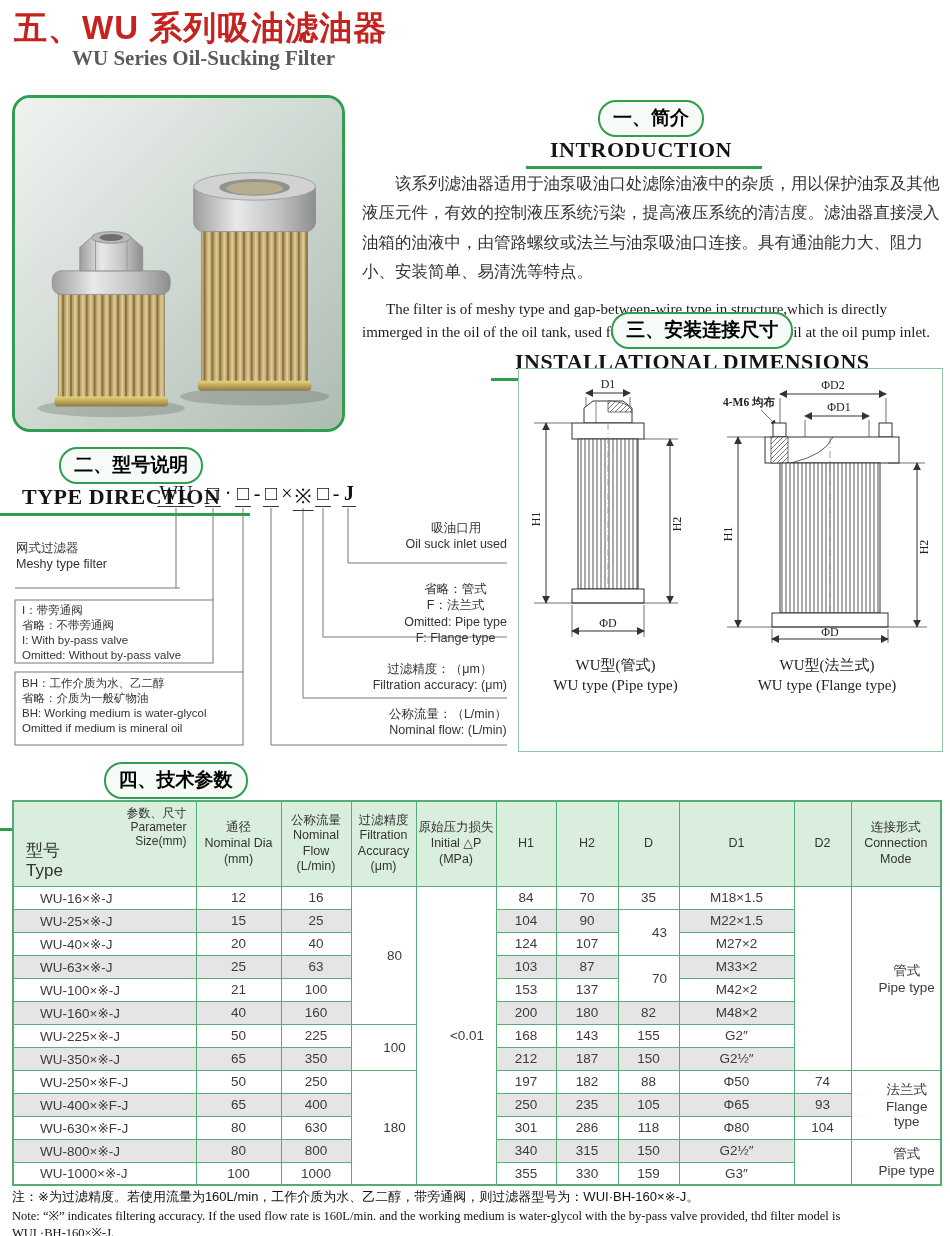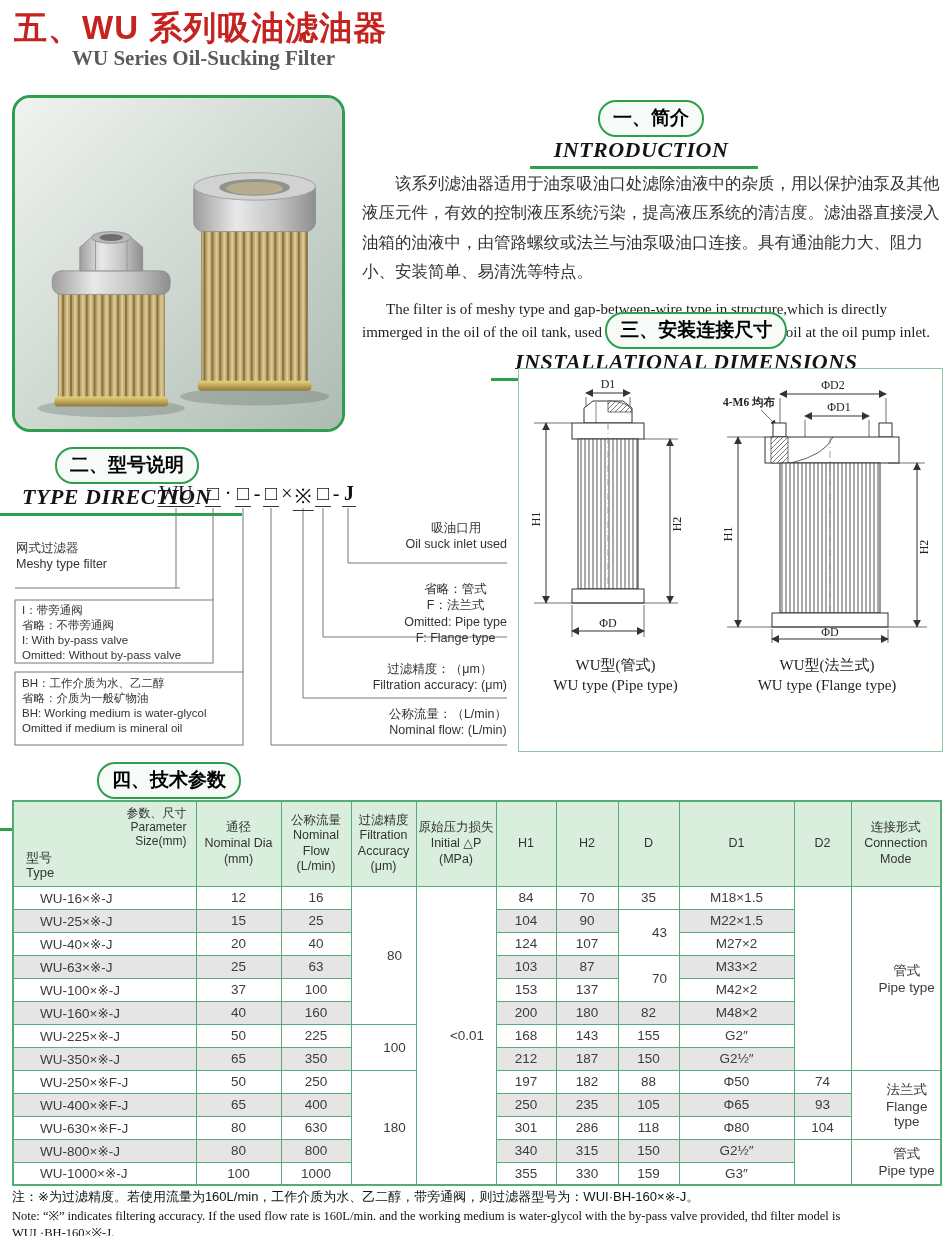--- a/index.html
+++ b/index.html
@@ -13,21 +13,21 @@
   .main-title { left:14px; top:6px; font-size:33px; font-weight:bold; color:#c42320; letter-spacing:1px; }
   .sub-title  { left:72px; top:46px; font-size:21px; font-weight:bold; color:#5a5a5a;
                 font-family:"Liberation Serif","DejaVu Serif",serif; }
 
   
   .sec-h { display:flex; align-items:center;flex-direction:column; }
   .pill  { position:relative; z-index:2; border:2px solid #2f9e4e; border-radius:18px; background:#f6fbf7;
            padding:3px 13px 4px; font-size:19px; font-weight:bold; color:#000; white-space:nowrap; }
   .sec-rest { margin-left:-14px; padding:0 30px 3px 24px; border-bottom:3px solid #2f9e4e; }
   .sec-en { font-family:"Liberation Serif","DejaVu Serif",serif; font-weight:bold; font-size:22px; color:#151515;
-            letter-spacing:0.5px; white-space:nowrap;font-style:italic; }
+            letter-spacing:0.5px; white-space:nowrap; }
 
   
   .photo-panel { left:12px; top:95px; width:333px; height:337px; border:3px solid #2f9e4e;
                  border-radius:18px; overflow:hidden; background:#dfe7e1; }
 
   
   .intro { left:362px; top:100px; width:578px; }
   .para-cn { font-size:16.5px; line-height:1.78; text-indent:2em; color:#333;
              font-family:"Liberation Serif","DejaVu Serif",serif; }
   .para-en { margin-top:12px; font-size:15px; line-height:1.5; text-indent:1.6em; color:#1c1c1c;
@@ -62,21 +62,21 @@
   table.tech th { background:#d9eedd; font-weight:normal; font-size:12.5px; line-height:1.25;
                   color:#333; height:85px; vertical-align:middle; }
   table.tech td { height:23px; padding:0 2px; background:#fff; }
   table.tech tr.alt td { background:#e5e5e5; }
   table.tech td.merged { background:#fff !important;padding-left:24px; }
   table.tech td.type { text-align:left; padding-left:26px; }
   th.diag { position:relative; background-color:#d9eedd;
             background-image:linear-gradient(to bottom right, transparent calc(50% - 1px),
               #54ad77 calc(50% - 1px), #54ad77 calc(50% + 1px), transparent calc(50% + 1px)); }
   th.diag .corner-tr { position:absolute; top:5px; right:9px; text-align:right; font-size:12px; line-height:1.15; }
-  th.diag .corner-bl { position:absolute; bottom:5px; left:12px; text-align:left; font-size:13px; line-height:1.15; }
+  th.diag .corner-bl { position:absolute; bottom:5px; left:12px; text-align:left; font-size:17px; line-height:1.15; }
 
   
   .notes { left:12px; top:1188px; width:930px; }
   .note-cn { font-size:13px; color:#111; }
   .note-en { margin-top:2px; font-size:12.5px; line-height:1.35; color:#111;
              font-family:"Liberation Serif","DejaVu Serif",serif; }
 
   svg text { font-family:"Liberation Serif","DejaVu Serif",serif; }
 </style>
 </head>
@@ -384,21 +384,21 @@
       <td class="type">WU-63×※-J</td>
       <td>25</td>
       <td>63</td>
       <td>103</td>
       <td>87</td>
       <td rowspan="2" class="merged">70</td>
       <td>M33×2</td>
     </tr>
     <tr>
       <td class="type">WU-100×※-J</td>
-      <td>37</td>
+      <td>21</td>
       <td>100</td>
       <td>153</td>
       <td>137</td>
       <td>M42×2</td>
     </tr>
     <tr class="alt">
       <td class="type">WU-160×※-J</td>
       <td>40</td>
       <td>160</td>
       <td>200</td>

